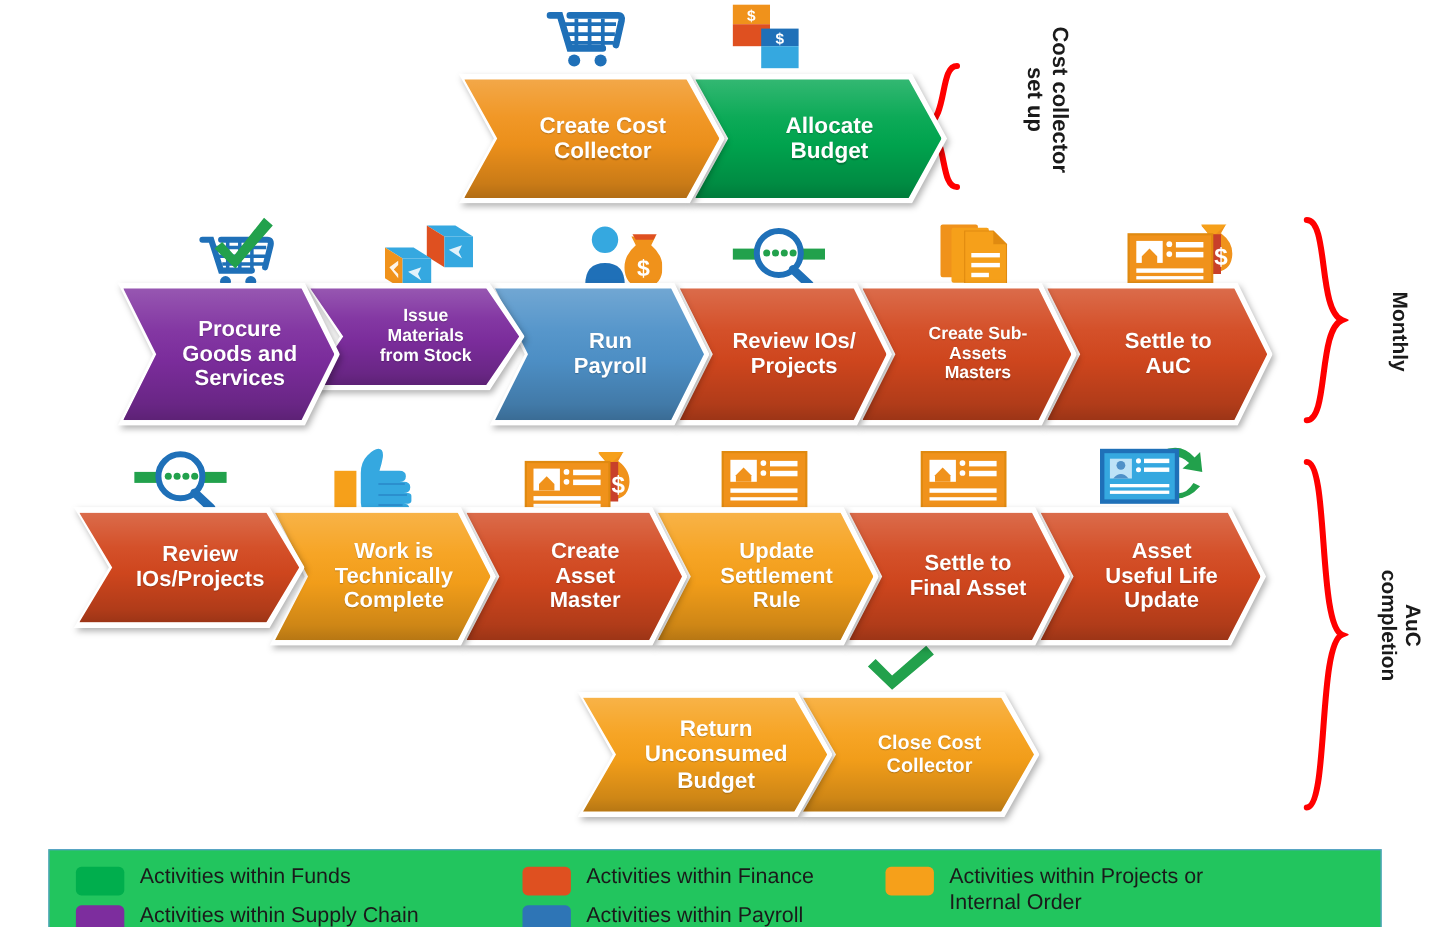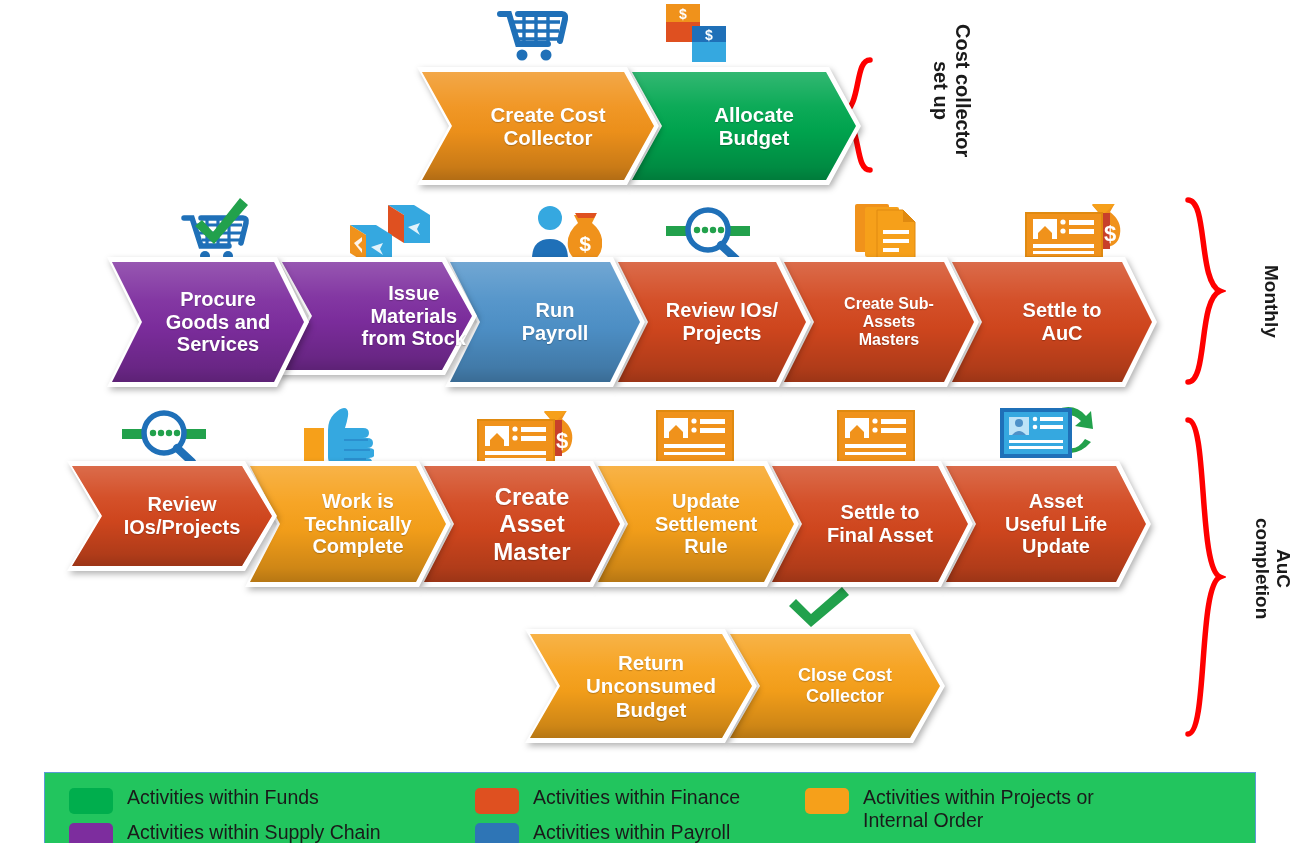--- a/index.html
+++ b/index.html
@@ -231,21 +231,21 @@
   </div>
 
   <div class="row" id="row2" style="left: 112px; top: 262px; height: 120px;">
       <div class="chev first" style="width: 192px; height: 120px; font-size: 20px; margin-left: 0px; z-index: 20;">
         <div class="outer"></div>
         <div class="inner" style="background: rgb(125, 45, 158);"></div>
         <div class="lbl">Procure
 Goods and
 Services</div>
       </div>
-      <div class="chev" style="width: 190px; height: 108px; font-size: 20px; margin-left: -22px; z-index: 19; justify-content: flex-end;">
+      <div class="chev" style="width: 190px; height: 88px; font-size: 16px; margin-left: -22px; z-index: 19;">
         <div class="outer"></div>
         <div class="inner" style="background: rgb(125, 45, 158);"></div>
         <div class="lbl">Issue
 Materials
 from Stock</div>
       </div>
       <div class="chev" style="width: 190px; height: 120px; font-size: 20px; margin-left: -22px; z-index: 18;">
         <div class="outer"></div>
         <div class="inner" style="background: rgb(78, 145, 200);"></div>
         <div class="lbl">Run
@@ -382,21 +382,21 @@
         <div class="lbl">Review
 IOs/Projects</div>
       </div>
       <div class="chev" style="width: 196px; height: 116px; font-size: 20px; margin-left: -22px; z-index: 19;">
         <div class="outer"></div>
         <div class="inner" style="background: rgb(246, 160, 26);"></div>
         <div class="lbl">Work is
 Technically
 Complete</div>
       </div>
-      <div class="chev" style="width: 196px; height: 116px; font-size: 24px; margin-left: -22px; z-index: 18;">
+      <div class="chev" style="width: 196px; height: 116px; font-size: 20px; margin-left: -22px; z-index: 18;">
         <div class="outer"></div>
         <div class="inner" style="background: rgb(210, 71, 30);"></div>
         <div class="lbl">Create
 Asset
 Master</div>
       </div>
       <div class="chev" style="width: 196px; height: 116px; font-size: 20px; margin-left: -22px; z-index: 17;">
         <div class="outer"></div>
         <div class="inner" style="background: rgb(246, 160, 26);"></div>
         <div class="lbl">Update

